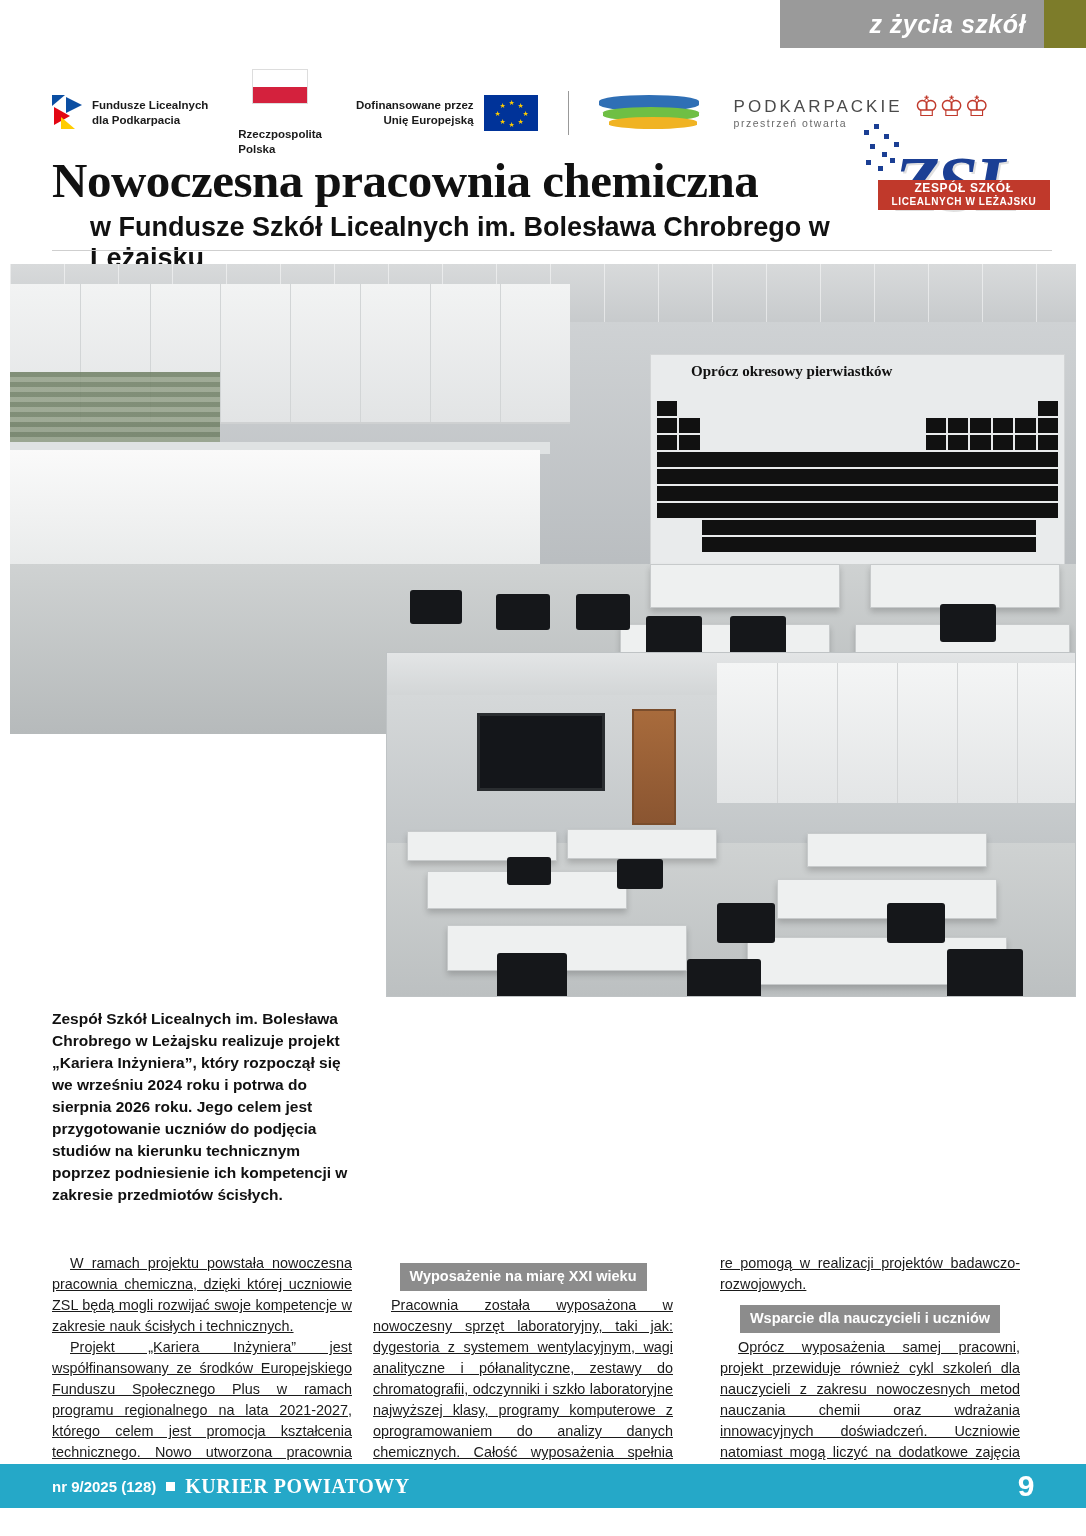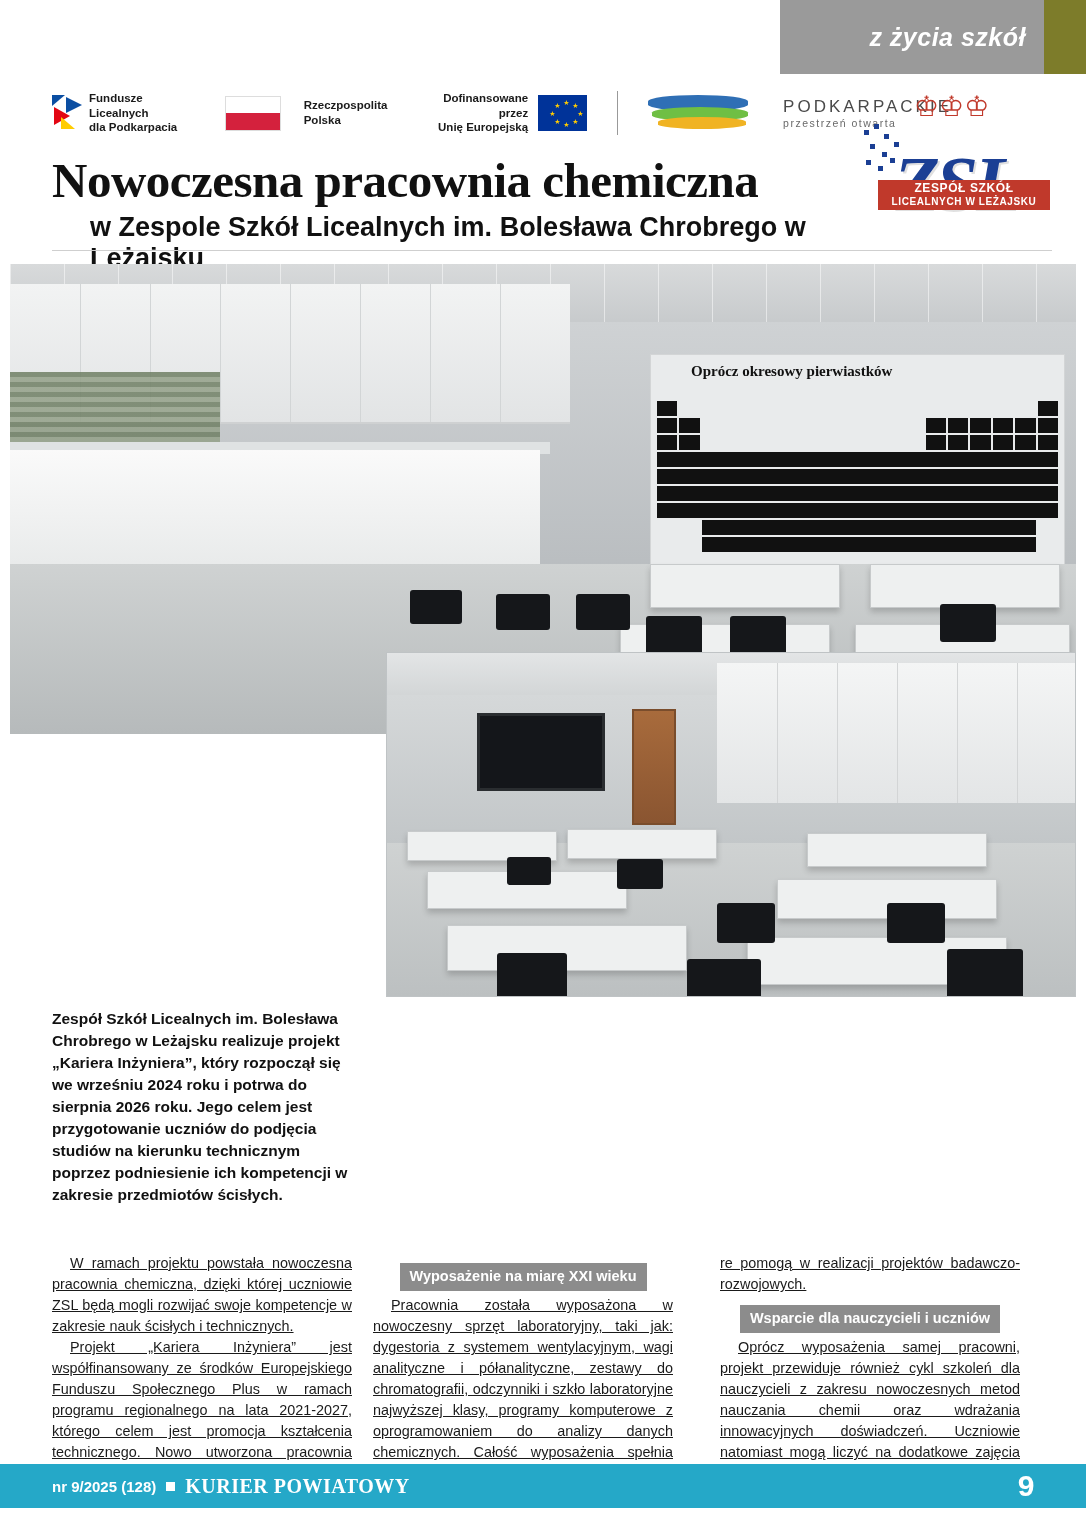--- a/index.html
+++ b/index.html
@@ -8,21 +8,21 @@
     width:1086px; height:1536px;
     background:#ffffff;
     font-family:"Liberation Sans", sans-serif;
     color:#1a1a1a;
     position:relative;
     overflow:hidden;
   }
 
   
   .top-ribbon {
-    position:absolute; top:0; left:780px; width:306px; height:74px;
+    position:absolute; top:0; left:780px; width:306px; height:48px;
     display:flex;
   }
   .ribbon-grey {
     flex:1; background:#9a9a9a; color:#ffffff;
     display:flex; align-items:center; justify-content:flex-end;
     padding-right:18px;
     font-size:25px; font-style:italic; font-weight:bold;
     letter-spacing:.5px;
   }
   .ribbon-olive { width:42px; background:#7d7c2a; }
@@ -37,21 +37,21 @@
   .fe-mark .s1 { position:absolute; left:0; top:2px; width:0; height:0;
       border-left:13px solid #0b4ea2; border-bottom:11px solid transparent; }
   .fe-mark .s2 { position:absolute; left:2px; top:14px; width:0; height:0;
       border-left:16px solid #e30613; border-top:9px solid transparent; border-bottom:9px solid transparent;}
   .fe-mark .s3 { position:absolute; left:14px; top:4px; width:0; height:0;
       border-left:16px solid #0b4ea2; border-top:8px solid transparent; border-bottom:8px solid transparent;}
   .fe-mark .s4 { position:absolute; left:9px; top:24px; width:0;height:0;
       border-left:14px solid #ffcc00; border-top:12px solid transparent;}
   .fe-text { font-size:11.5px; font-weight:bold; line-height:1.3; }
 
-  .rp-logo { display:flex; align-items:center; gap:23px; margin-left:30px; }
+  .rp-logo { display:flex; align-items:center; gap:23px; margin-left:30px;flex-direction:column; }
   .flag { width:56px; height:35px; border:1px solid #ddd; }
   .flag .w { height:50%; background:#ffffff; }
   .flag .r { height:50%; background:#d4213d; }
   .rp-text { font-size:11.5px; font-weight:bold; line-height:1.3; }
 
   .ue-logo { display:flex; align-items:center; gap:10px; margin-left:34px; }
   .ue-text { font-size:11.5px; font-weight:bold; line-height:1.3; text-align:right; }
   .ue-flag { width:54px; height:36px; background:#003399; position:relative; }
   .ue-star { position:absolute; color:#ffcc00; font-size:7px; line-height:7px; }
 
@@ -274,21 +274,21 @@
       <i style="left:30px;top:38px"></i>
   </div>
   <div class="zsl-letters">ZSL</div>
   <div class="zsl-bar">
     <span>ZESPÓŁ SZKÓŁ</span>
     <span class="second">LICEALNYCH W LEŻAJSKU</span>
   </div>
 </div>
 
 <div class="headline">Nowoczesna pracownia chemiczna</div>
-<div class="subheadline">w Zespole Szkół Licealnych im. Bolesława Chrobrego w Leżajsku</div>
+<div class="subheadline">w Fundusze Szkół Licealnych im. Bolesława Chrobrego w Leżajsku</div>
 <div class="rule-top"></div>
 
 <div class="photo-main">
   <div class="photo-inner">
     <div class="ceiling"></div>
       <div class="ceiling-grid"></div>
     <div class="back-wall"></div>
     <div class="cabinets-top">
       <i style="left:70px"></i>
         <i style="left:140px"></i>

